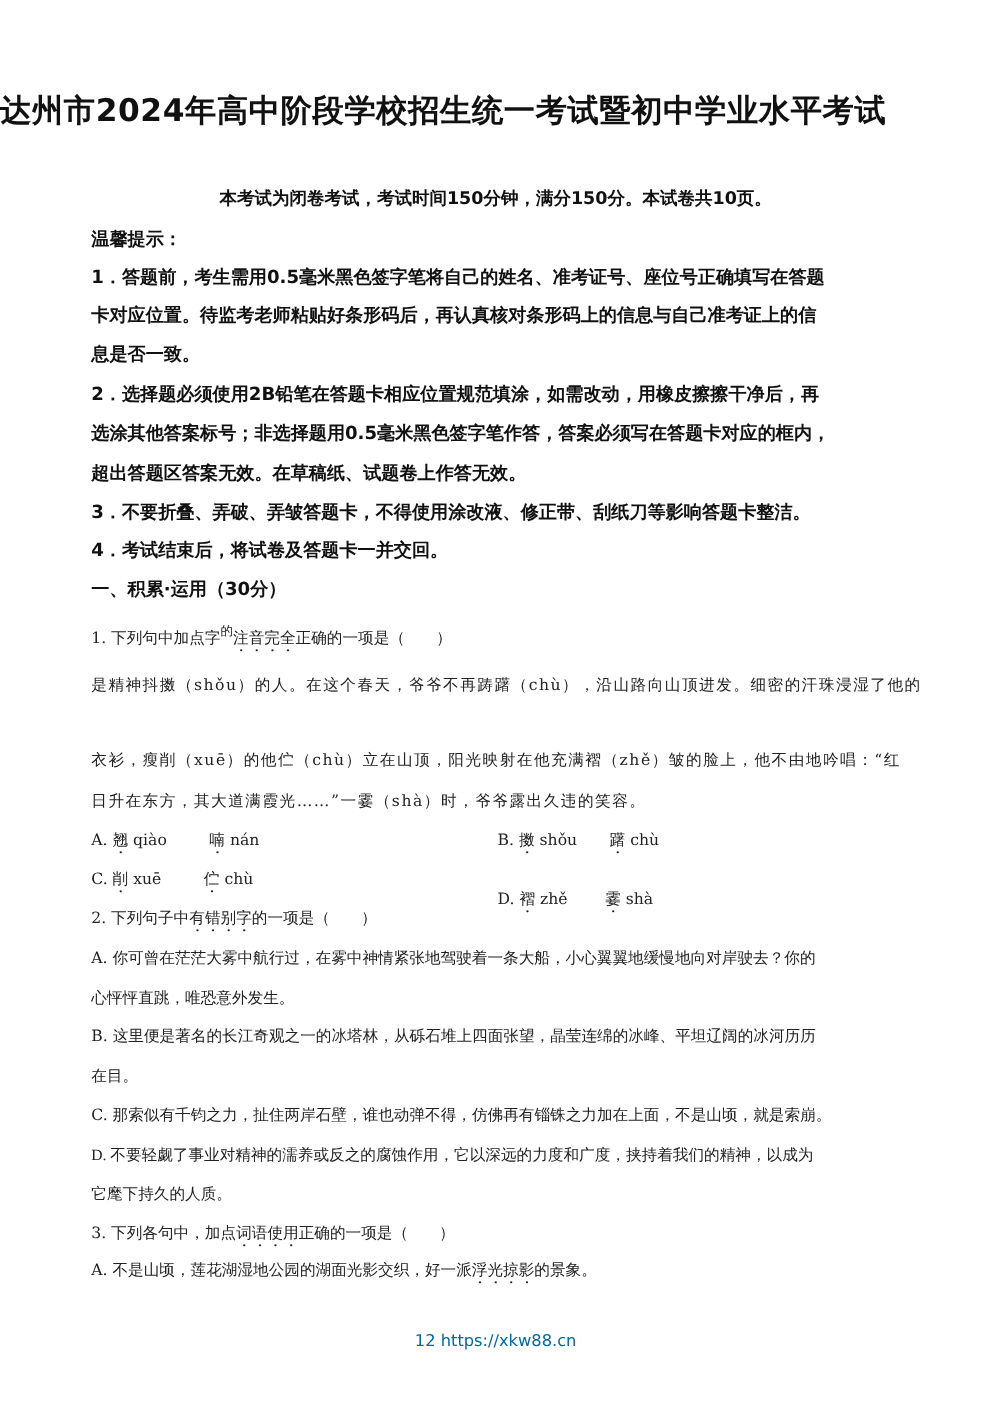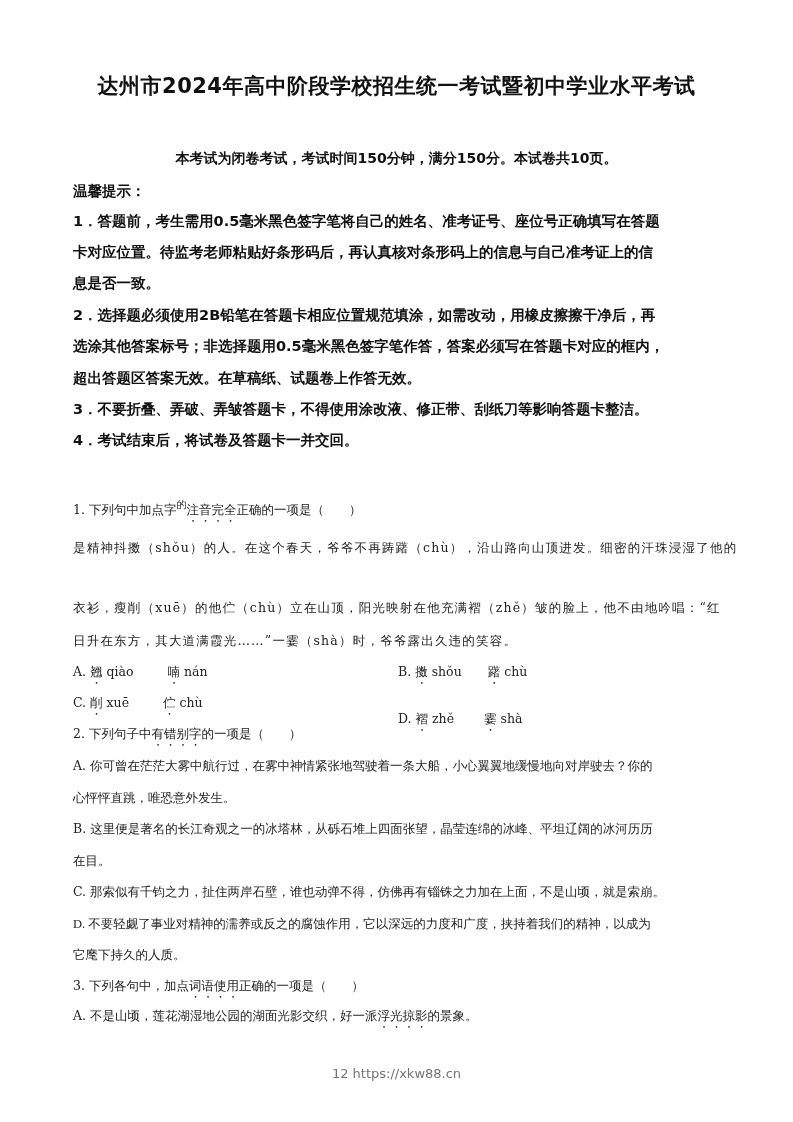--- a/index.html
+++ b/index.html
@@ -2,62 +2,63 @@
 <html><head>
 <meta charset="utf-8">
 <style>
   html, body { margin: 0; padding: 0; background: #ffffff; }
   body {
     width: 793px; height: 1122px; position: relative; overflow: hidden;
     font-family: "DejaVu Serif", "Liberation Serif", serif; color: #111;
   }
   .page { position: absolute; left: 0; top: 0; width: 793px; height: 1122px; }
   .title {
-    position: absolute; left: 0; width: 793px; top: 72px; text-align: center;
+    position: absolute; left: 0; width: 793px; top: 72px; text-align: left;
     font-family: "DejaVu Sans", "Liberation Sans", sans-serif;
-    font-weight: bold; font-size: 21px; letter-spacing: 0.5px;
+    font-weight: bold; font-size: 25px; letter-spacing: 0.5px;
   }
   .subject {
     position: absolute; left: 0; width: 793px; top: 114px; text-align: center;
     font-family: "DejaVu Sans", sans-serif; font-weight: bold; font-size: 20px;
   }
   .exam-info {
     position: absolute; left: 0; width: 793px; top: 150px; text-align: center;
     font-family: "DejaVu Sans", sans-serif; font-weight: bold; font-size: 14px;
   }
   .bold { font-family: "DejaVu Sans", sans-serif; font-weight: bold; font-size: 14.5px; }
   .line { position: absolute; left: 73px; width: 652px; white-space: nowrap; }
   .normal { font-family: "DejaVu Serif", serif; font-size: 12.5px; color: #222; }
   .passage { font-family: "DejaVu Serif", serif; font-size: 12.5px; color: #222; letter-spacing: 1.2px; }
   .opt { position: absolute; font-family: "DejaVu Serif", serif; font-size: 12.5px; color: #222; white-space: nowrap; }
   .dot { text-emphasis: dot; -webkit-text-emphasis: filled dot; text-emphasis-position: under; -webkit-text-emphasis-position: under; }
   .sup { font-size: 10px; vertical-align: 6px; }
   .footer {
     position: absolute; left: 0; width: 793px; top: 1066px; text-align: center;
-    font-family: "DejaVu Sans", sans-serif; font-size: 13px; color: #737373;
+    font-family: "DejaVu Sans", sans-serif; font-size: 13px; color: #0369a1;
   }
 </style>
 </head>
 <body>
 
 <div class="page">
 
   <div class="title">达州市2024年高中阶段学校招生统一考试暨初中学业水平考试</div>
   <div class="exam-info">本考试为闭卷考试，考试时间150分钟，满分150分。本试卷共10页。</div>
 
   <div class="line bold" style="top:182px;">温馨提示：</div>
   <div class="line bold" style="top:212px;">1．答题前，考生需用0.5毫米黑色签字笔将自己的姓名、准考证号、座位号正确填写在答题</div>
   <div class="line bold" style="top:243px;">卡对应位置。待监考老师粘贴好条形码后，再认真核对条形码上的信息与自己准考证上的信</div>
   <div class="line bold" style="top:274px;">息是否一致。</div>
   <div class="line bold" style="top:306px;">2．选择题必须使用2B铅笔在答题卡相应位置规范填涂，如需改动，用橡皮擦擦干净后，再</div>
   <div class="line bold" style="top:337px;">选涂其他答案标号；非选择题用0.5毫米黑色签字笔作答，答案必须写在答题卡对应的框内，</div>
   <div class="line bold" style="top:369px;">超出答题区答案无效。在草稿纸、试题卷上作答无效。</div>
   <div class="line bold" style="top:400px;">3．不要折叠、弄破、弄皱答题卡，不得使用涂改液、修正带、刮纸刀等影响答题卡整洁。</div>
   <div class="line bold" style="top:431px;">4．考试结束后，将试卷及答题卡一并交回。</div>
 
+  <div class="line bold" style="top:462px;">一、积累·运用（30分）</div>
 
   <div class="line normal" style="top:498px;">
     <span>1. 下列句中加点字</span><span class="sup">的</span><span class="dot">注音完全</span><span>正确的一项是（　　）</span>
   </div>
   <div class="line passage" style="top:540px;">是精神抖擞（shǒu）的人。在这个春天，爷爷不再踌躇（chù），沿山路向山顶进发。细密的汗珠浸湿了他的</div>
   <div class="line passage" style="top:600px;">衣衫，瘦削（xuē）的他伫（chù）立在山顶，阳光映射在他充满褶（zhě）皱的脸上，他不由地吟唱：“红</div>
   <div class="line passage" style="top:633px;">日升在东方，其大道满霞光……”一霎（shà）时，爷爷露出久违的笑容。</div>
 
   <div class="opt" style="left:73px; top:664px;">
     <span>A.</span>

